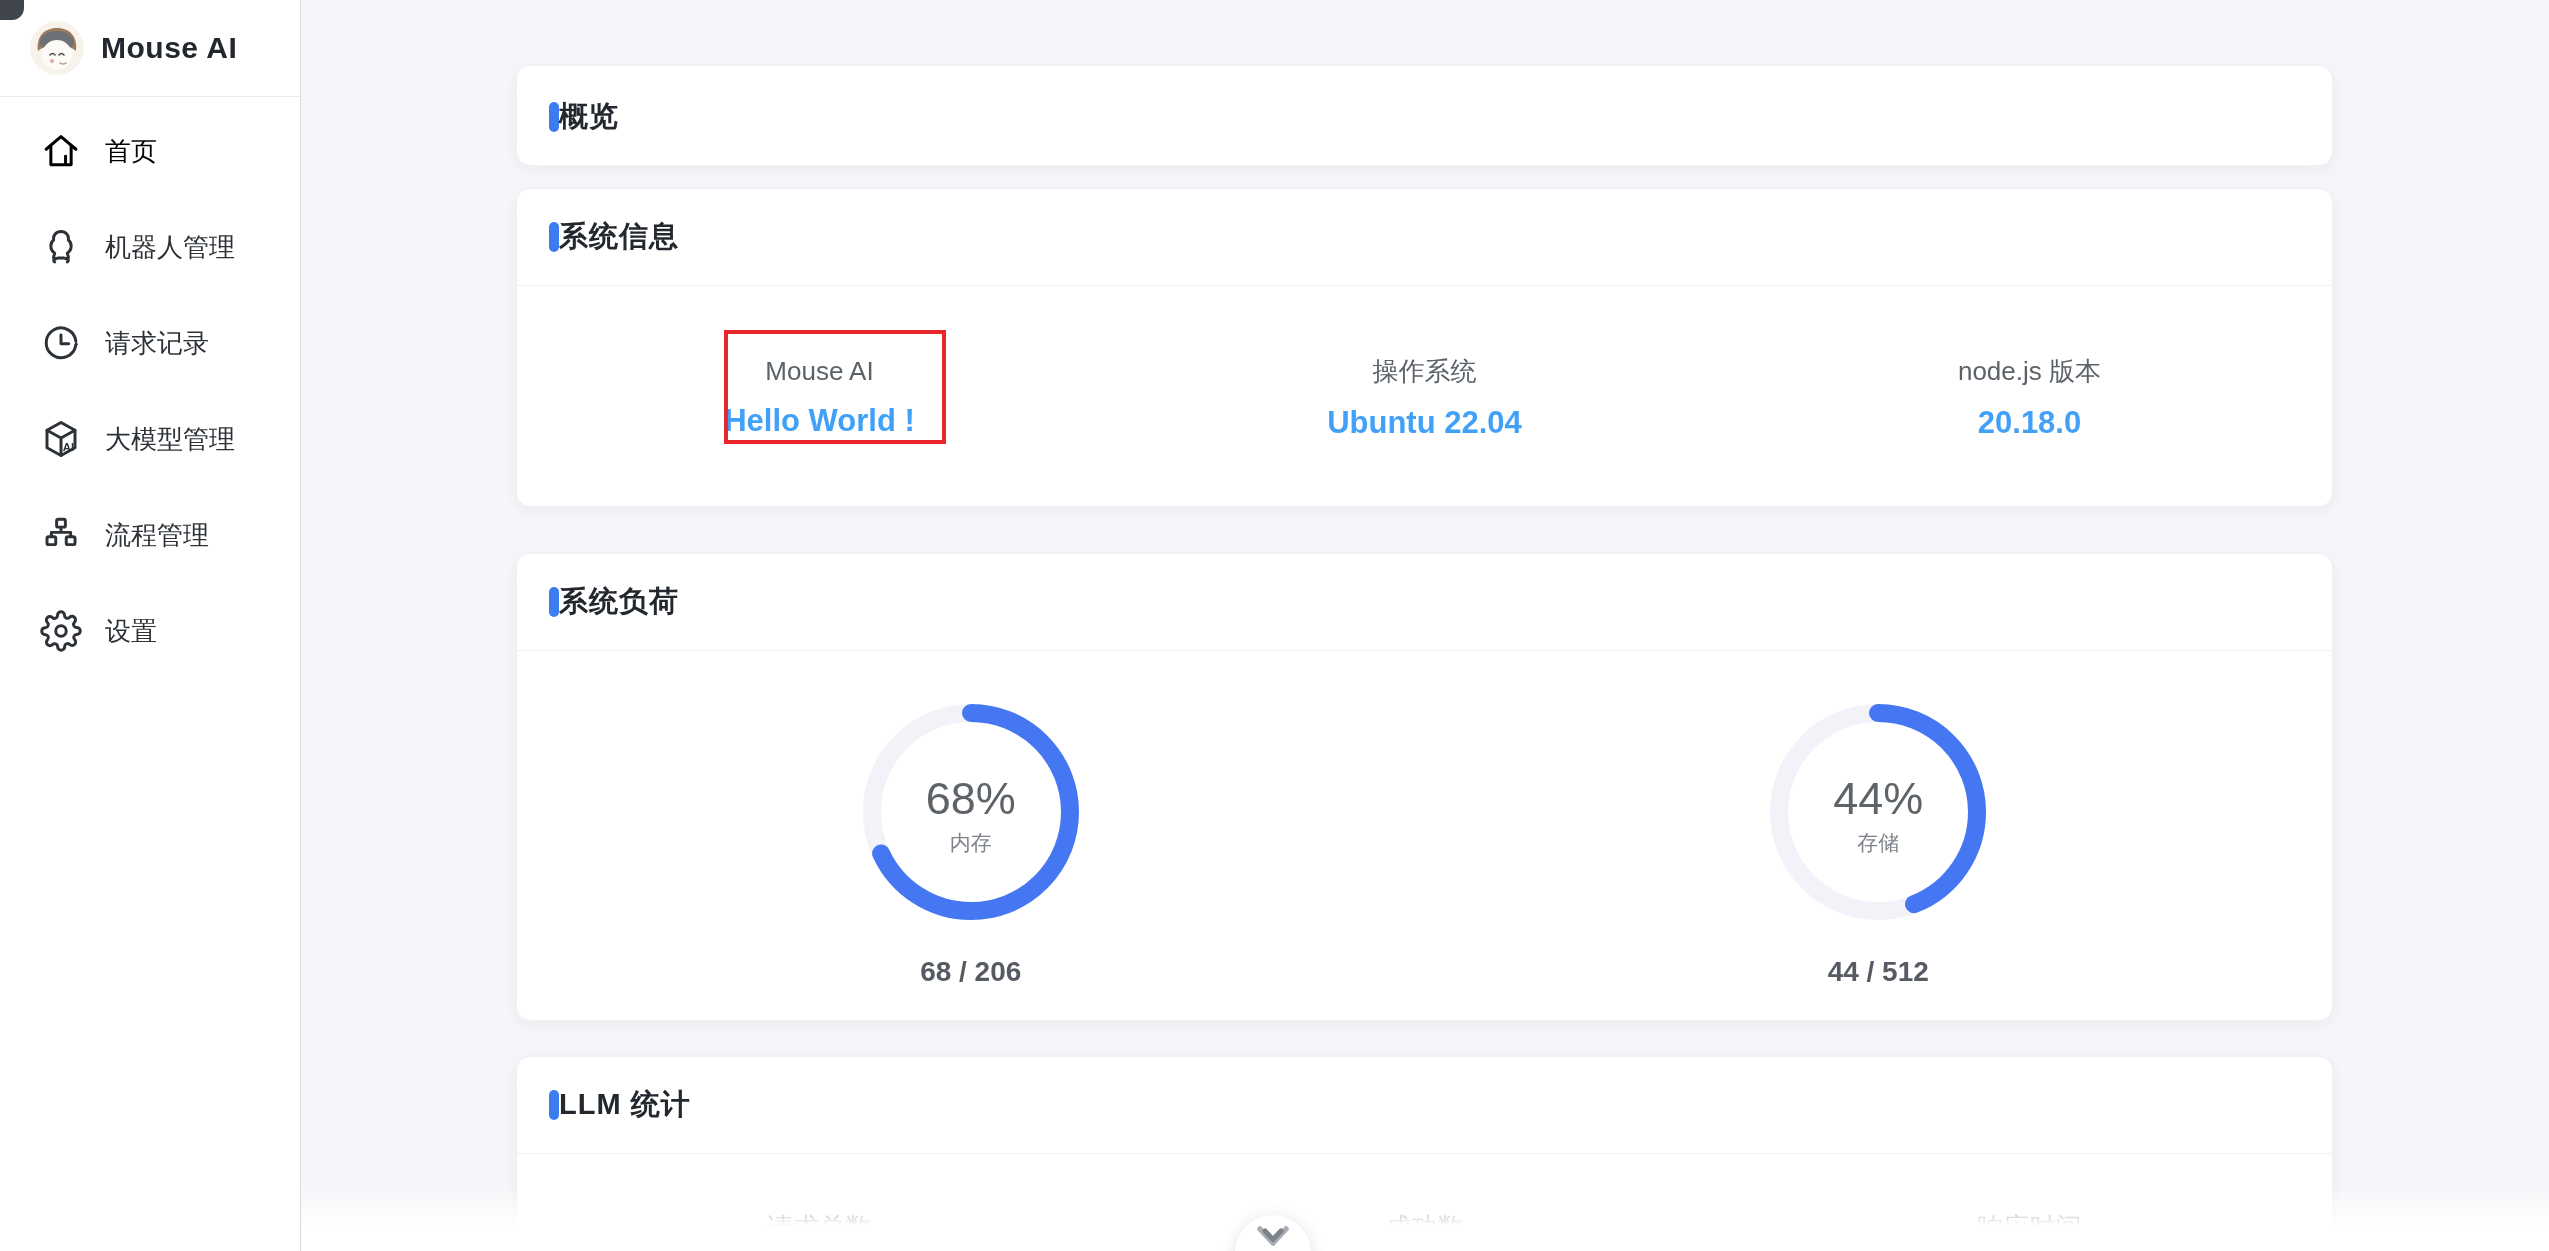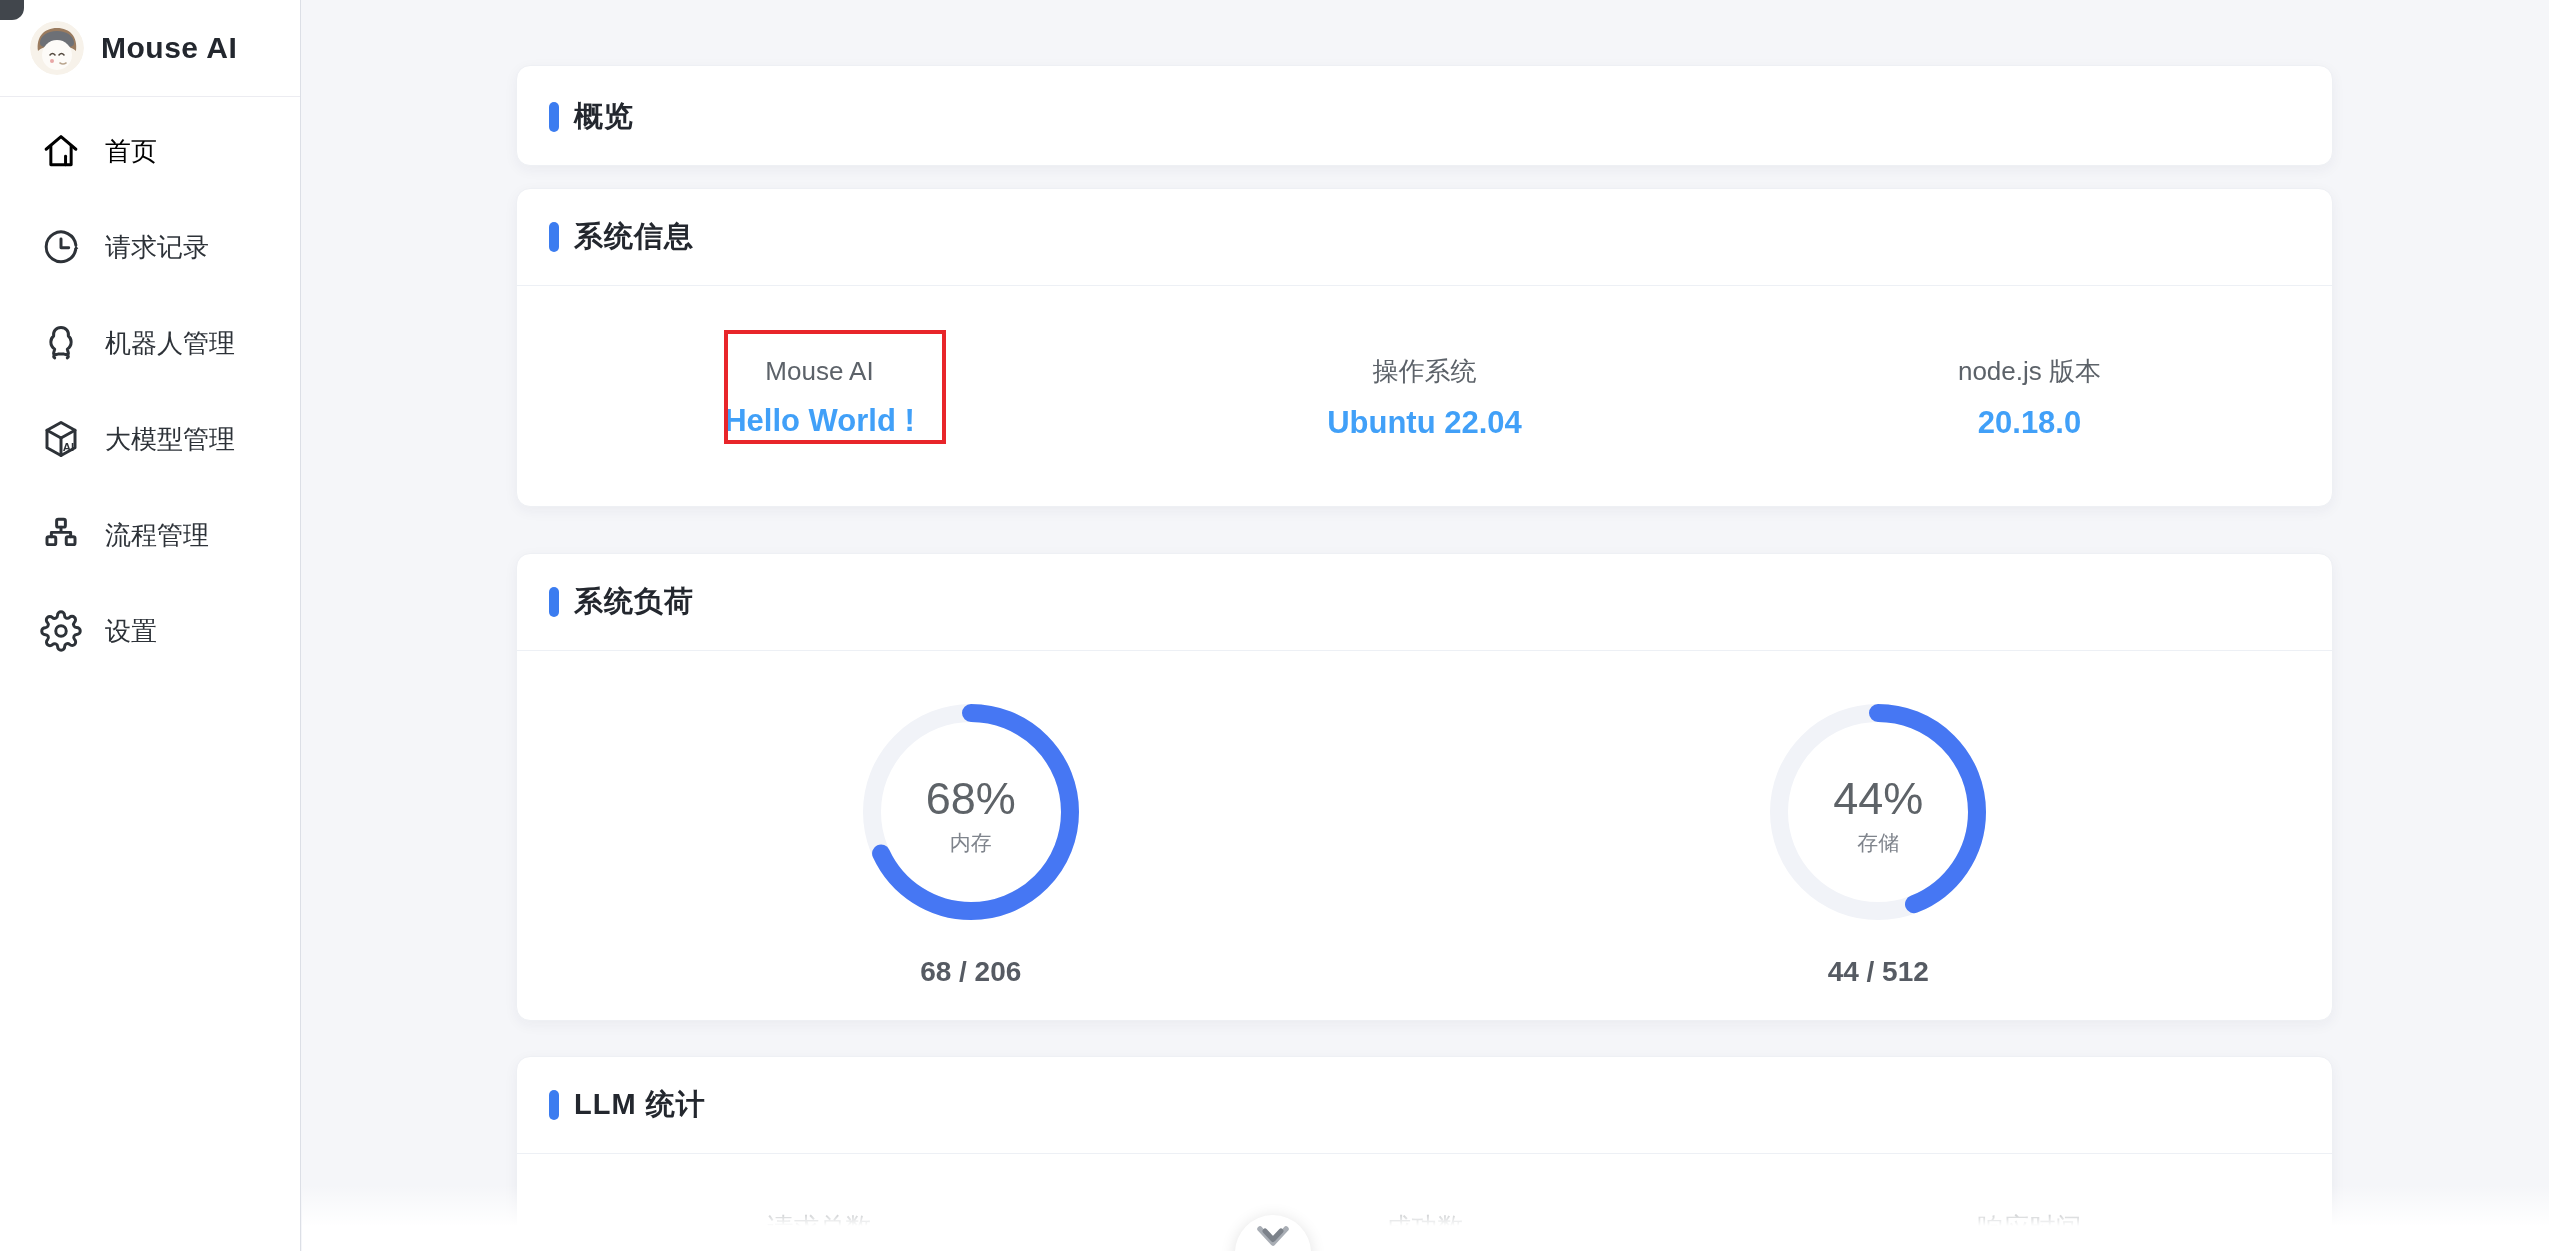--- a/index.html
+++ b/index.html
@@ -36,21 +36,21 @@
   .menu-item.active { color:#000000; }
   .menu-item svg { stroke:currentColor; fill:none; stroke-width:1.7; stroke-linecap:round; stroke-linejoin:round; }
 
   
   .card {
     position:absolute; left:516px; width:1817px; background:#ffffff;
     border:1px solid #eef0f4; border-radius:14px;
     box-shadow:0 4px 14px rgba(30,40,70,0.05);
   }
   .card-header {
-    height:96px; display:flex; align-items:center; padding-left:32px; gap:15px;
+    height:96px; display:flex; align-items:center; padding-left:32px; 
   }
   .accent-pill { width:10px; height:30px; border-radius:5px; background:#3b7cf0; }
   .card-title { font-size:29px; font-weight:bold; color:#23272e; letter-spacing:1px; }
   .card-divider { height:1px; background:#edf0f5; width:100%; }
 
   #card-overview { top:65px; height:101px; }
   #card-overview .card-header { height:101px; }
 
   #card-sysinfo { top:188px; height:319px; }
   .info-row { display:flex; height:222px; }
@@ -123,36 +123,36 @@
           <path d="M3.5 11 L12 3.8 L20.5 11"></path>
           <path d="M6.2 9.3 V19.8 H17.8 V9.3"></path>
           <path d="M14.6 19.8 V15"></path>
         </svg>
       </span>
       <span class="mi-label">首页</span>
     </div>
     <div class="menu-item">
       <span class="mi-icon">
         <svg width="42" height="42" viewBox="0 0 24 24">
+          <path d="M12 3.2 c-2.9 0 -4.6 2.1 -4.2 4.8 c-1 .8 -1.6 2 -1.6 3.4 c0 1.7 .9 3.2 2.2 4.1 l-.6 2.2 c-.2 .7 .3 1.2 1 1 l2 -.5 c.4 .1 .8 .1 1.2 .1 s.8 0 1.2 -.1 l2 .5 c.7 .2 1.2 -.3 1 -1 l-.6 -2.2 c1.3 -.9 2.2 -2.4 2.2 -4.1 c0 -1.4 -.6 -2.6 -1.6 -3.4 c.4 -2.7 -1.3 -4.8 -4.2 -4.8 Z"></path>
+          <path d="M8.6 18.6 q-1.5 1.3 -.2 1.9"></path>
+          <path d="M15.4 18.6 q1.5 1.3 .2 1.9"></path>
+        </svg>
+      </span>
+      <span class="mi-label">机器人管理</span>
+    </div>
+    <div class="menu-item">
+      <span class="mi-icon">
+        <svg width="42" height="42" viewBox="0 0 24 24">
           <path d="M20.4 13.5 A8.5 8.5 0 1 1 20.5 11"></path>
           <path d="M12 7.4 V12.4 H16.4"></path>
           <path d="M20.5 11 l1.4 2 -2.5 .4" fill="currentColor" stroke="none"></path>
         </svg>
       </span>
       <span class="mi-label">请求记录</span>
-    </div>
-    <div class="menu-item">
-      <span class="mi-icon">
-        <svg width="42" height="42" viewBox="0 0 24 24">
-          <path d="M12 3.2 c-2.9 0 -4.6 2.1 -4.2 4.8 c-1 .8 -1.6 2 -1.6 3.4 c0 1.7 .9 3.2 2.2 4.1 l-.6 2.2 c-.2 .7 .3 1.2 1 1 l2 -.5 c.4 .1 .8 .1 1.2 .1 s.8 0 1.2 -.1 l2 .5 c.7 .2 1.2 -.3 1 -1 l-.6 -2.2 c1.3 -.9 2.2 -2.4 2.2 -4.1 c0 -1.4 -.6 -2.6 -1.6 -3.4 c.4 -2.7 -1.3 -4.8 -4.2 -4.8 Z"></path>
-          <path d="M8.6 18.6 q-1.5 1.3 -.2 1.9"></path>
-          <path d="M15.4 18.6 q1.5 1.3 .2 1.9"></path>
-        </svg>
-      </span>
-      <span class="mi-label">机器人管理</span>
     </div>
     <div class="menu-item">
       <span class="mi-icon">
         <svg width="42" height="42" viewBox="0 0 24 24">
           <path d="M12 2.6 L20 7 V17 L12 21.4 L4 17 V7 Z"></path>
           <path d="M4 7 L12 11.4 L20 7"></path>
           <path d="M12 11.4 V21.4"></path>
           <text x="13" y="19" font-size="6.5" font-weight="bold" fill="currentColor" stroke="none" font-family="Liberation Sans, sans-serif">AI</text>
         </svg>
       </span>

